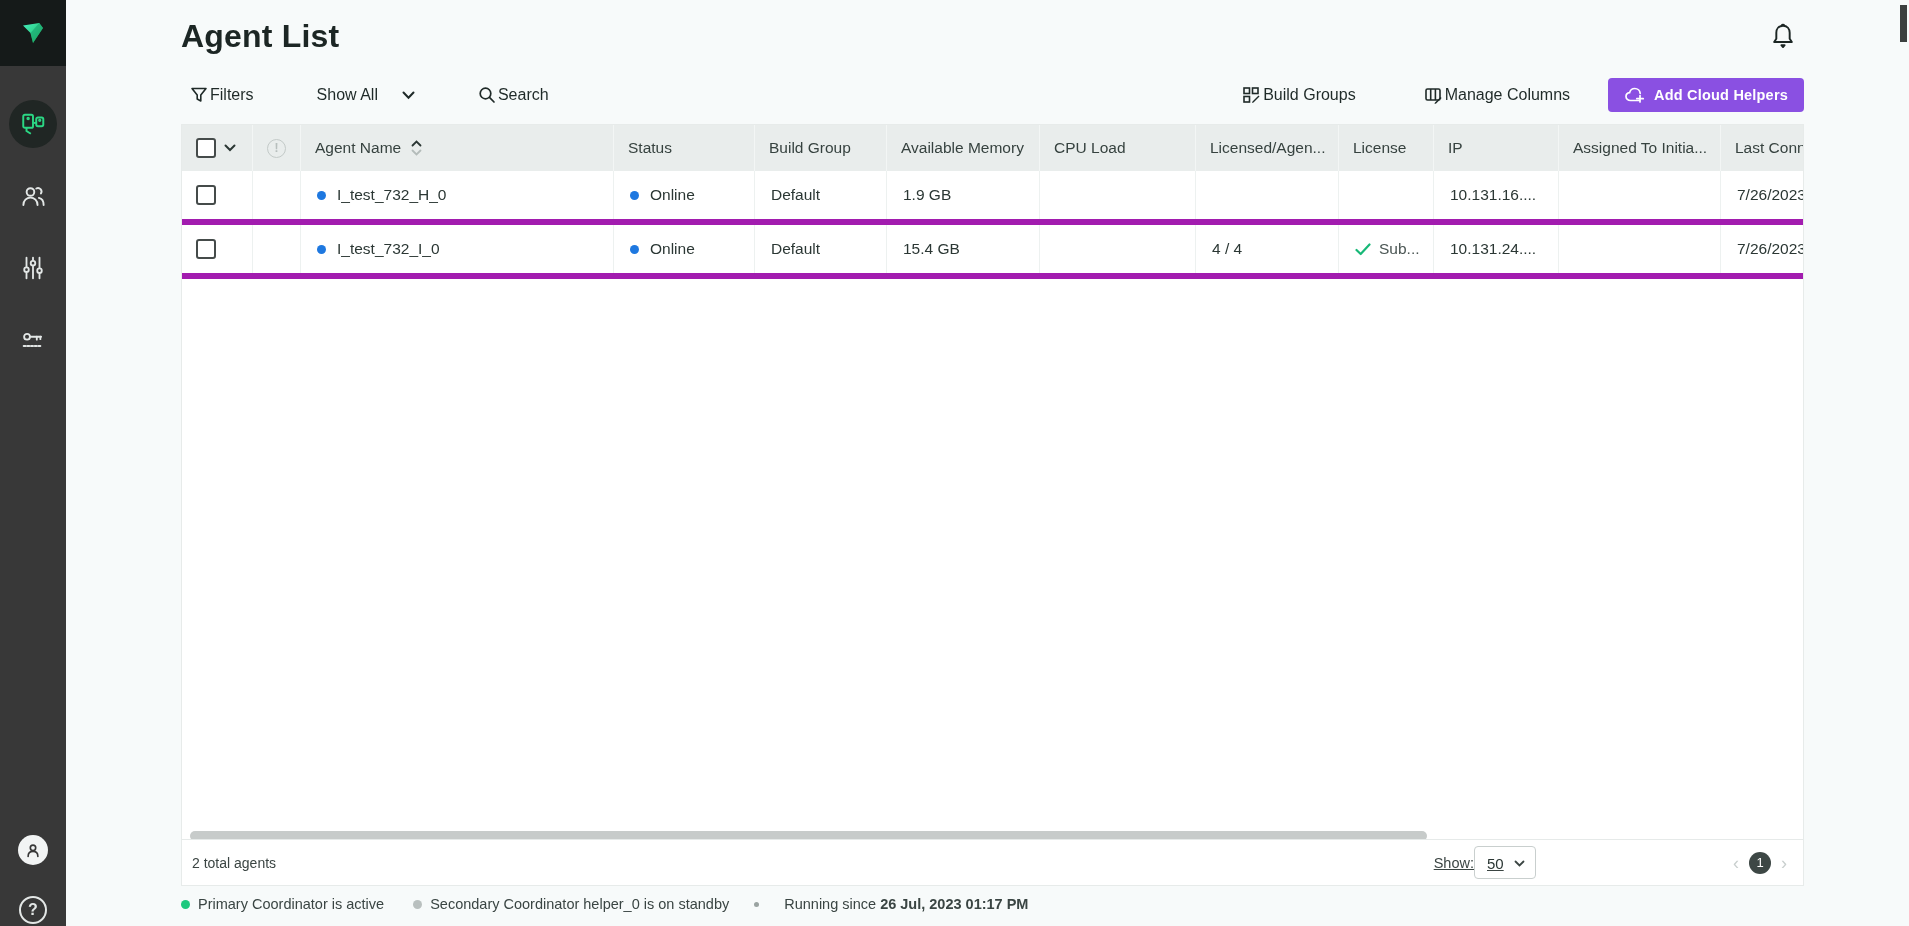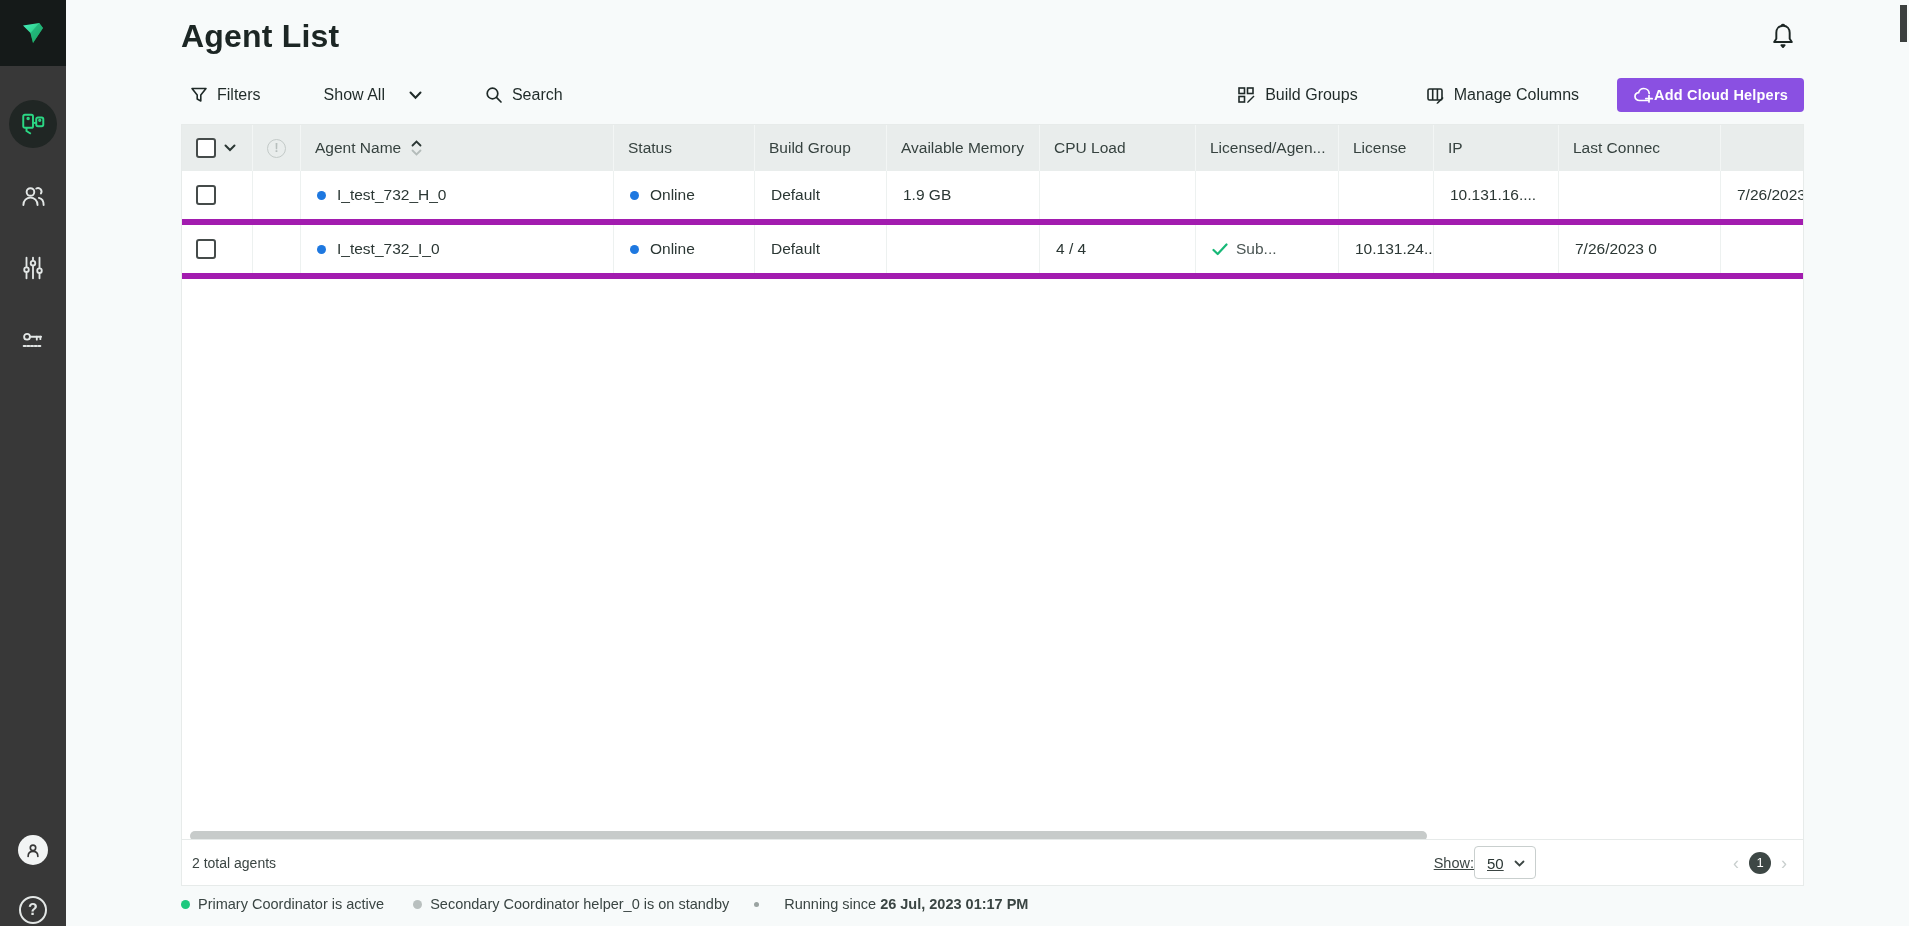--- a/index.html
+++ b/index.html
@@ -14,29 +14,29 @@
   .side-item { position:absolute; left:0; width:66px; height:56px; display:flex; align-items:center; justify-content:center; cursor:pointer; }
   .active-circle { width:48px; height:48px; border-radius:50%; background:#202624; display:flex; align-items:center; justify-content:center; }
   .avatar-circle { width:30px; height:30px; border-radius:50%; background:#f2f4f4; display:flex; align-items:center; justify-content:center; }
   .help-circle { width:28px; height:28px; border-radius:50%; border:2px solid #e3e7e6; color:#e3e7e6; display:flex; align-items:center; justify-content:center; font-size:16px; font-weight:700; }
   
   .page-title { position:absolute; left:181px; top:18px; font-size:32px; font-weight:700; color:#1c2624; letter-spacing:.2px; }
   .bell { position:absolute; left:1770px; top:22px; cursor:pointer; }
   .corner-scrollbar { position:absolute; right:2px; top:5px; width:7px; height:37px; background:#3c403f; }
   
   .toolbar { position:absolute; left:181px; top:78px; width:1623px; height:34px; display:flex; align-items:center; }
-  .tb-item { display:flex; align-items:center; gap:9px; font-size:16px; color:#1f2a28; cursor:pointer; }
+  .tb-item { display:flex; align-items:center; gap:2px; font-size:16px; color:#1f2a28; cursor:pointer; }
   .tb-filters { margin-left:9px; }
   .tb-showall { margin-left:63px; gap:24px; }
   .tb-search { margin-left:63px; }
   .tb-right { margin-left:auto; display:flex; align-items:center; }
   .tb-manage { margin-left:68px;text-align:right; }
   .btn-purple {
     margin-left:38px; height:34px; padding:14px 16px; background:#8a50e2; border:none; border-radius:4px;
-    color:#fff; font-size:14.5px; font-weight:700; display:flex; align-items:center; cursor:pointer;
+    color:#fff; font-size:14.5px; font-weight:700; display:flex; align-items:center; gap:9px; cursor:pointer;
     font-family:inherit; letter-spacing:.2px;
   }
   
   .card { position:absolute; left:181px; top:124px; width:1623px; height:762px; background:#fff; border:1px solid #e7ebea; overflow:hidden; }
   .tgrid { display:grid; grid-template-columns:71px 48px 313px 141px 132px 153px 156px 143px 95px 125px 162px 84px; }
   .thead { background:#e9edec; height:46px; }
   .th { display:flex; align-items:center; padding:4px 14px; font-size:15.5px; font-weight:500; color:#36423f; border-right:1px solid #f3f6f5; white-space:nowrap; overflow:hidden; }
   .th.clip { overflow:visible; }
   .trow { height:54px; border-bottom:6px solid #a21caf; background:#fff; cursor:pointer; }
   .trow:first-of-type { border-top:1px solid #dfe4e3; }
@@ -271,20 +271,23 @@
       </div>
     <div class="th">
         <span>Licensed/Agen...</span>
       </div>
     <div class="th">
         <span>License</span>
       </div>
     <div class="th">
         <span>IP</span>
       </div>
+    <div class="th">
+        <span>Assigned To Initia...</span>
+      </div>
     <div class="th clip">
         <span>Last Connec</span>
       </div>
   </div>
 
   <div class="tgrid trow">
     <div class="td cell-check">
         <span class="checkbox"></span>
       </div>
     <div class="td cell-icon"></div>
@@ -330,20 +333,23 @@
     <div class="td">
         <span class="dot"></span>
         <span>I_test_732_I_0</span>
       </div>
     <div class="td">
         <span class="dot"></span>
         <span>Online</span>
       </div>
     <div class="td">
         <span>Default</span>
+      </div>
+    <div class="td">
+        <span>15.4 GB</span>
       </div>
     <div class="td">
         <span></span>
       </div>
     <div class="td">
         <span>4 / 4</span>
       </div>
     <div class="td">
       <span style="margin-right:8px;">
         <svg width="16" height="13" viewBox="0 0 16 13" fill="none" stroke="#17b877" stroke-width="2.2" stroke-linecap="round" stroke-linejoin="round">

